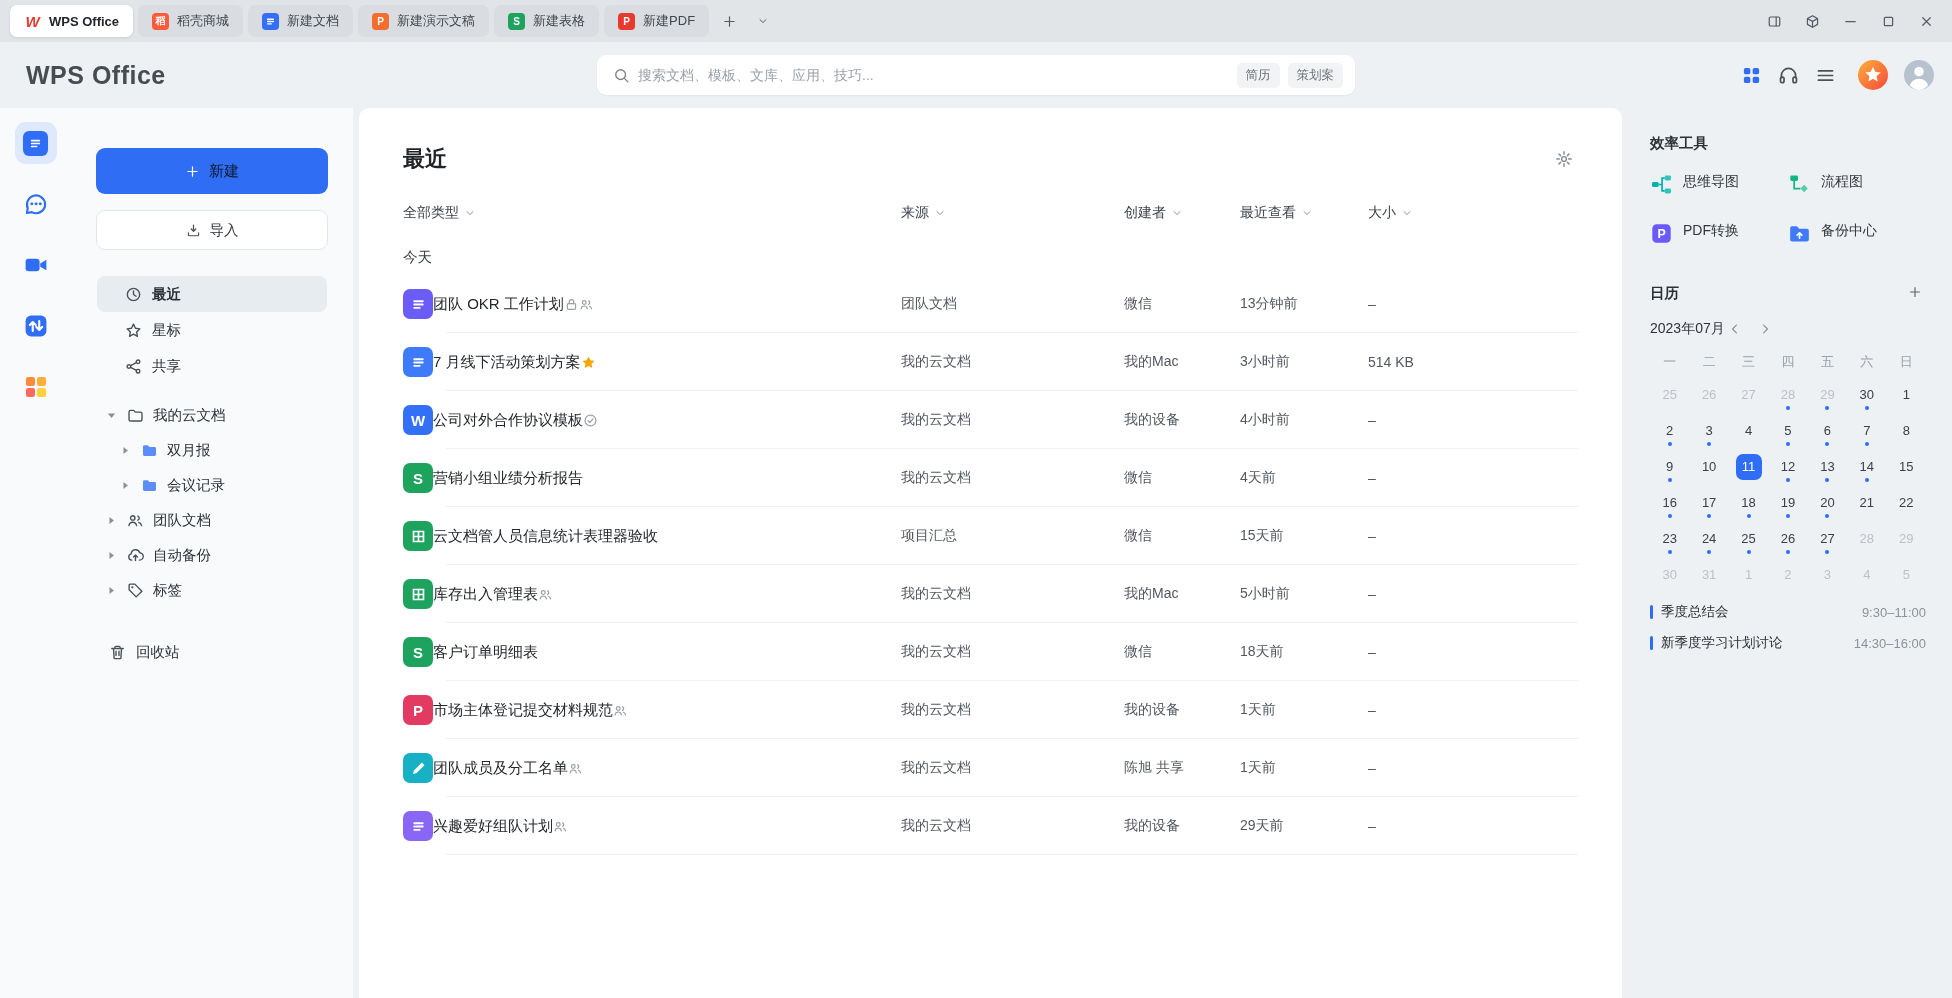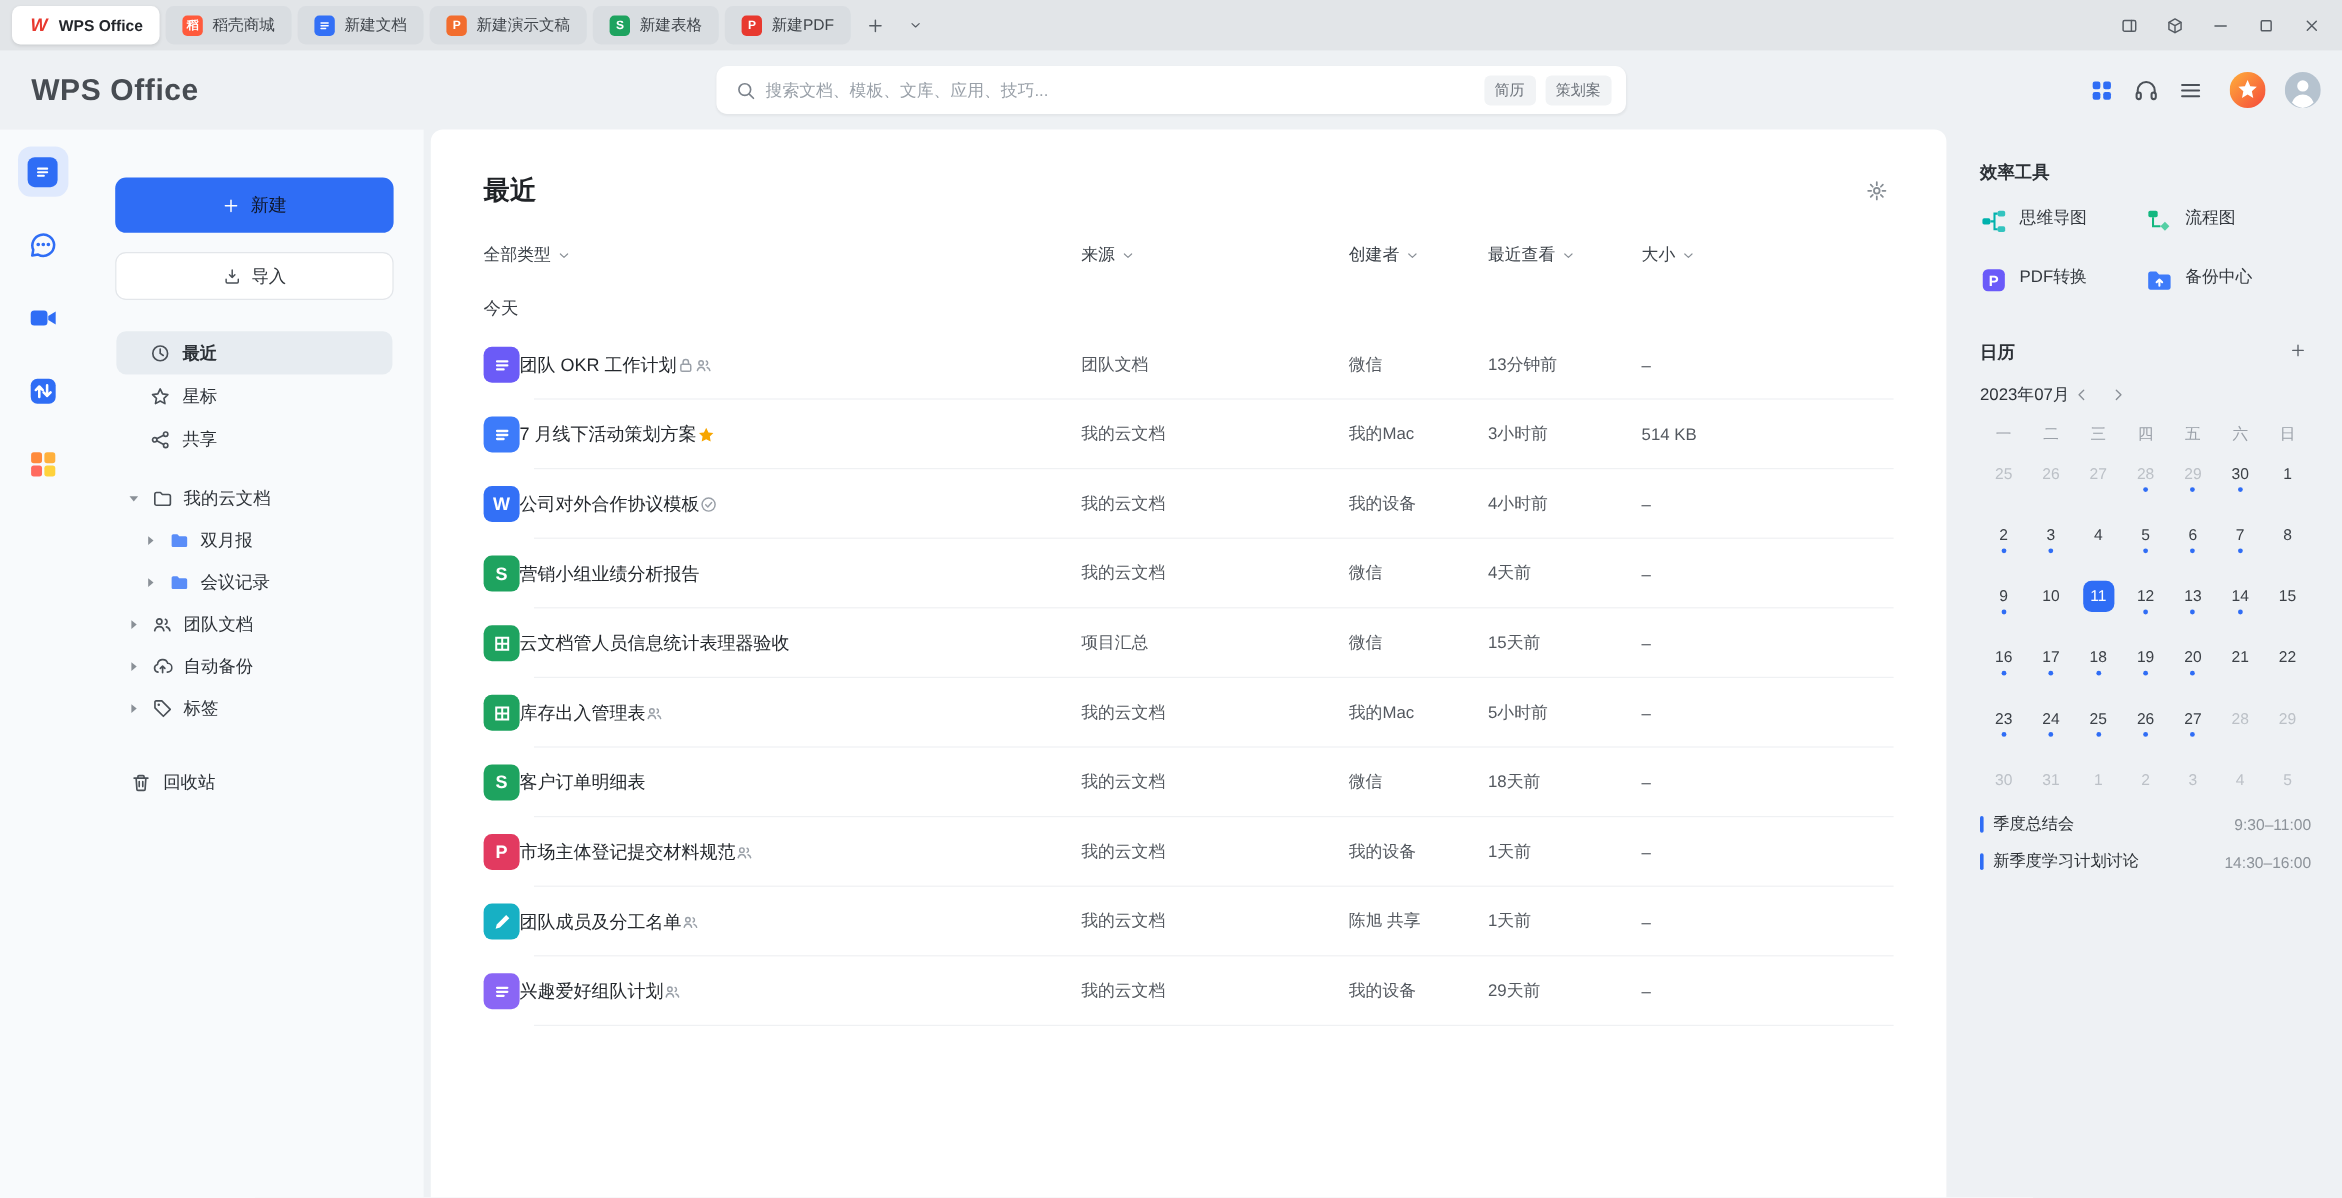--- a/index.html
+++ b/index.html
@@ -103,21 +103,21 @@
   .tools-grid{display:grid;grid-template-columns:1fr 1fr;row-gap:26px;margin-top:20px}
   .tool{display:flex;align-items:flex-start;gap:10px;font-size:14px;color:#33383e;cursor:pointer}
   .tool-ic{width:23px;height:23px;flex:0 0 auto}
   .cal-head{display:flex;justify-content:space-between;align-items:flex-end;margin-top:36px}
   .plus-btn{width:22px;height:22px;display:flex;align-items:center;justify-content:center;color:#5c6269}
   .plus-btn .ic,.nav-btn .ic{width:14px;height:14px}
   .cal-month{display:flex;justify-content:flex-start;align-items:center;margin-top:16px;font-size:14px;color:#2f343a}
   .cal-nav{display:flex;gap:10px}
   .nav-btn{width:20px;height:20px;display:flex;align-items:center;justify-content:center;color:#8a9097;border-radius:5px}
   .cal-week{display:grid;grid-template-columns:repeat(7,1fr);margin-top:14px;font-size:13px;color:#9aa0a8;text-align:center}
-  .cal-grid{display:grid;grid-template-columns:repeat(7,1fr);row-gap:20px;margin-top:8px}
+  .cal-grid{display:grid;grid-template-columns:repeat(7,1fr);row-gap:5px;margin-top:8px}
   .day{height:31px;display:flex;align-items:center;justify-content:center;font-size:13px;color:#3c4147;position:relative;cursor:pointer}
   .day.muted{color:#bcc1c7}
   .day .num{display:flex;align-items:center;justify-content:center;width:26px;height:26px;border-radius:7px}
   .day.selected .num{background:var(--accent);color:#fff;font-weight:normal}
   .day.dot::after{content:"";position:absolute;bottom:0;left:50%;transform:translateX(-50%);width:4px;height:4px;border-radius:50%;background:var(--accent)}
   .cal-events{margin-top:10px}
   .event{display:flex;align-items:center;margin-top:13px;cursor:pointer}
   .event-bar{width:3px;height:14px;background:var(--accent);border-radius:2px;margin-right:8px;flex:0 0 auto}
   .event-title{font-size:13.5px;color:#2c3136;flex:1;white-space:nowrap;overflow:hidden;text-overflow:ellipsis}
   .event-time{font-size:13px;color:#8c9299;margin-left:8px;white-space:nowrap}

